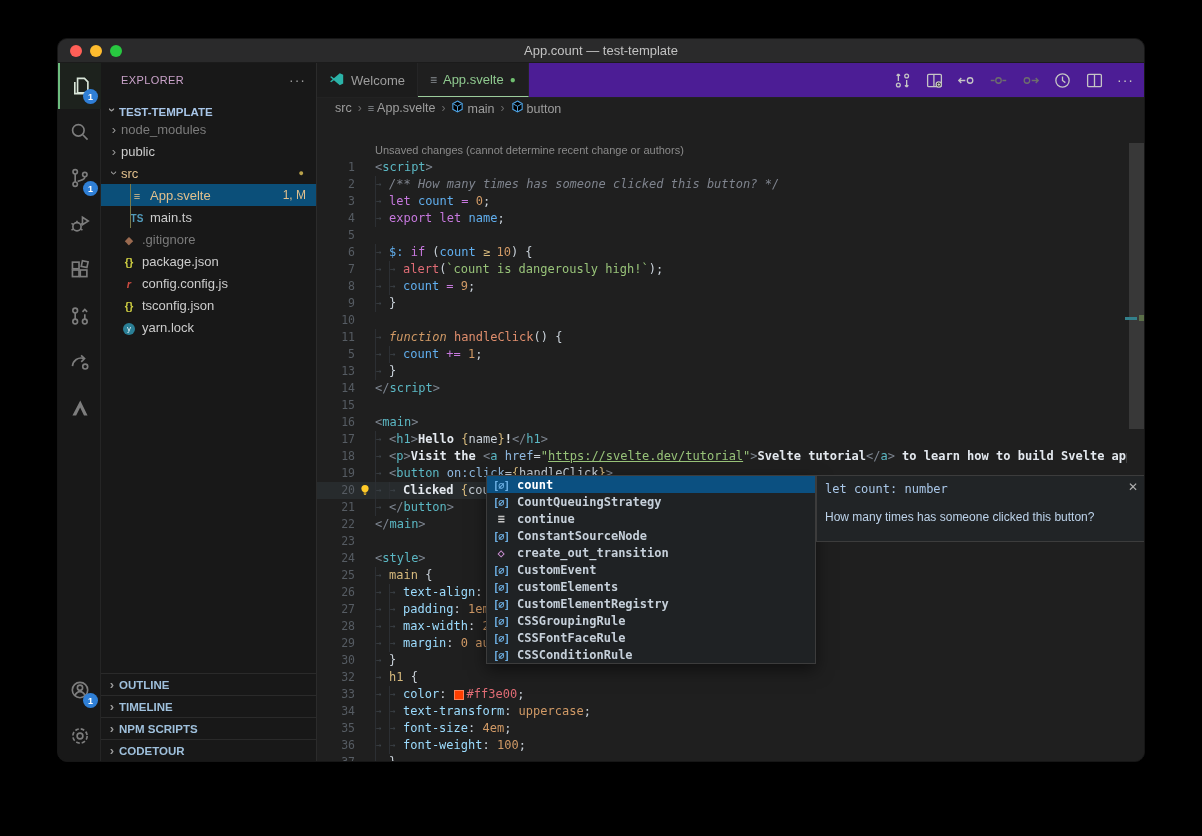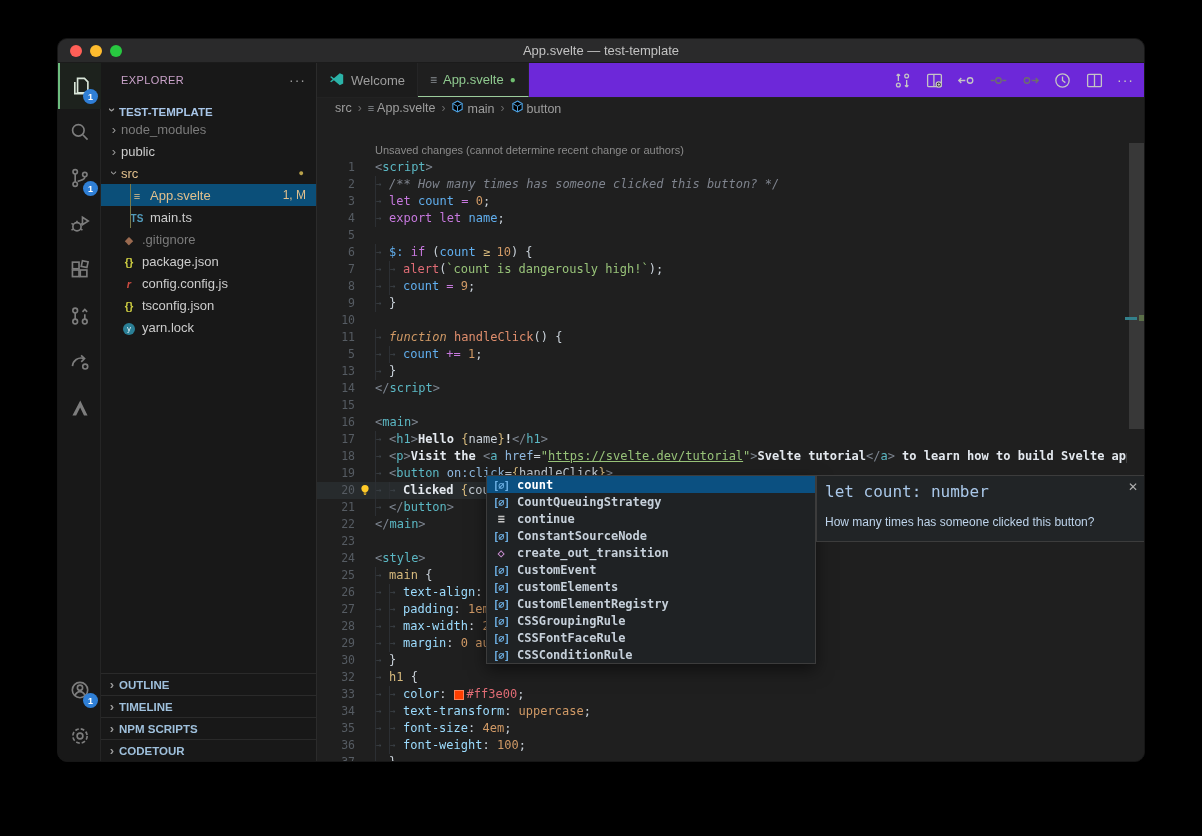--- a/index.html
+++ b/index.html
@@ -50,21 +50,21 @@
   .file-row .badge { margin-left:auto; margin-right:10px; font-size:12px; }
   .file-row .gdot { margin-left:auto; margin-right:12px; font-size:9px; color:#b8a14a; }
   .guide { position:absolute; left:29px; top:0; bottom:0; border-left:1px solid #7a7a4a; }
   .mod { color:#e2c08d !important; }
   .sb-panels { position:absolute; left:0; right:0; bottom:0; }
   .sb-panel { height:22px; border-top:1px solid #2a2a2a; display:flex; align-items:center;
     font-size:11.5px; font-weight:bold; color:#9fc0dc; padding-left:4px; background:#181818; }
 
   
   .editor { position:absolute; left:259px; top:24px; right:0; bottom:0; background:#1f1f1f; }
-  .tabstrip { position:absolute; left:0; top:0; right:0; height:35px; background:#6d28d9;
+  .tabstrip { position:absolute; left:0; top:0; right:0; height:35px; background:#4c1d95;
     display:flex; border-bottom:1px solid #222; }
   .tab { display:flex; align-items:center; padding:0 12px; font-size:13px; color:#9d9d9d;
     background:#1c1c1c; border-right:1px solid #252526; gap:6px; }
   .tab.active { background:#1f1f1f; color:#8fc98f; border-bottom:1px solid #9ccc9c; }
   .tab .ticon { font-size:12px; color:#8a8f94; }
   .tab .mdot { color:#6fbe6f; font-size:10px; }
   .ed-actions { position:absolute; right:8px; top:0; height:35px; display:flex;
     align-items:center; gap:13px; }
   .ea { width:19px; height:19px; color:#c5c5c5; }
   .ea svg { width:19px; height:19px; stroke:currentColor; fill:none; stroke-width:1.1; }
@@ -121,34 +121,34 @@
   .suggest { position:absolute; left:428px; top:436px; width:330px; background:#1f2224;
     border:1px solid #3c3c3c; z-index:5; box-shadow:0 6px 16px rgba(0,0,0,.5); }
   .sg-row { height:17px; display:flex; align-items:center; font-family:"DejaVu Sans Mono",monospace;
     font-size:12px; font-weight:bold; color:#c6d0da; padding-left:3px; gap:5px; }
   .sg-row.sel { background:#0b5081; color:#ffffff; }
   .sg-k { width:22px; flex:none; text-align:center; font-size:10.5px; letter-spacing:-1px; }
   .k-variable { color:#6fb3e8; } .k-keyword { color:#c5c5c5; font-size:12px; letter-spacing:0; }
   .k-function { color:#cc8fd4; font-size:12px; letter-spacing:0; }
   .sg-doc { position:absolute; left:758px; top:436px; width:330px; height:67px; background:#212426;
     border:1px solid #3c3c3c; z-index:5; }
-  .sg-sig { font-family:"DejaVu Sans Mono",monospace; font-size:16px; color:#a9c7e8;
+  .sg-sig { font-family:"DejaVu Sans Mono",monospace; font-size:12px; color:#a9c7e8;
     padding:6px 8px 0 8px; }
   .sg-desc { font-size:12px; color:#bdd3ea; padding:14px 8px 0 8px; }
   .sg-close { position:absolute; right:7px; top:4px; color:#b0b0b0; font-size:12px; }
 </style>
 </head>
 <body>
 
 <div class="window">
   <div class="titlebar">
     <div class="tl r"></div>
     <div class="tl y"></div>
     <div class="tl g"></div>
-    <div class="wtitle">App.svelte — test-template</div>
+    <div class="wtitle">App.count — test-template</div>
   </div>
 
   <div class="activitybar">
     <div id="ab-top">
         <div class="ab-item active">
           <svg viewBox="0 0 16 16">
             <path d="M5.5 2.5h5l2.5 2.5v8h-7.5z"></path>
             <path d="M3.5 5v8.5h7"></path>
           </svg>
           <div class="ab-badge">1</div>

